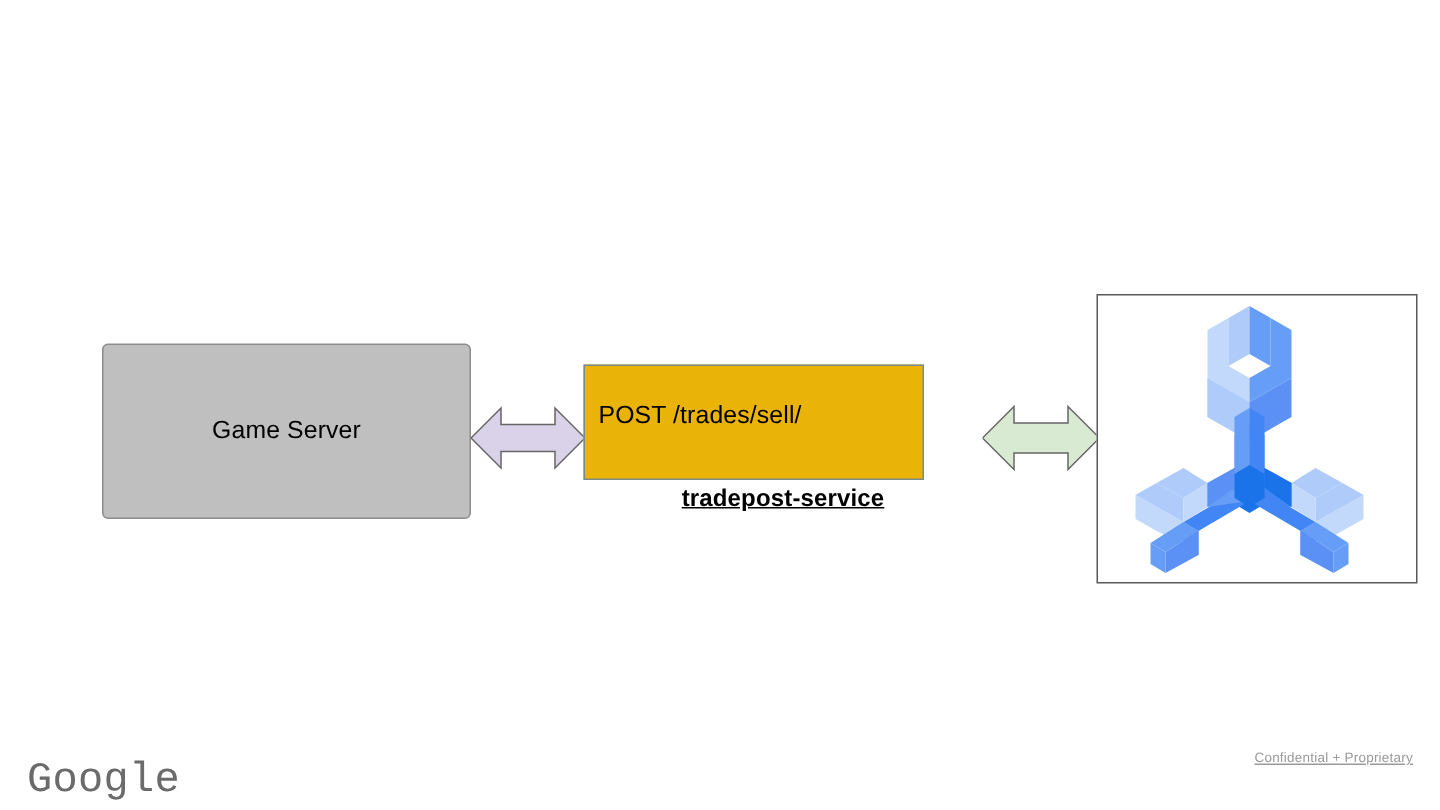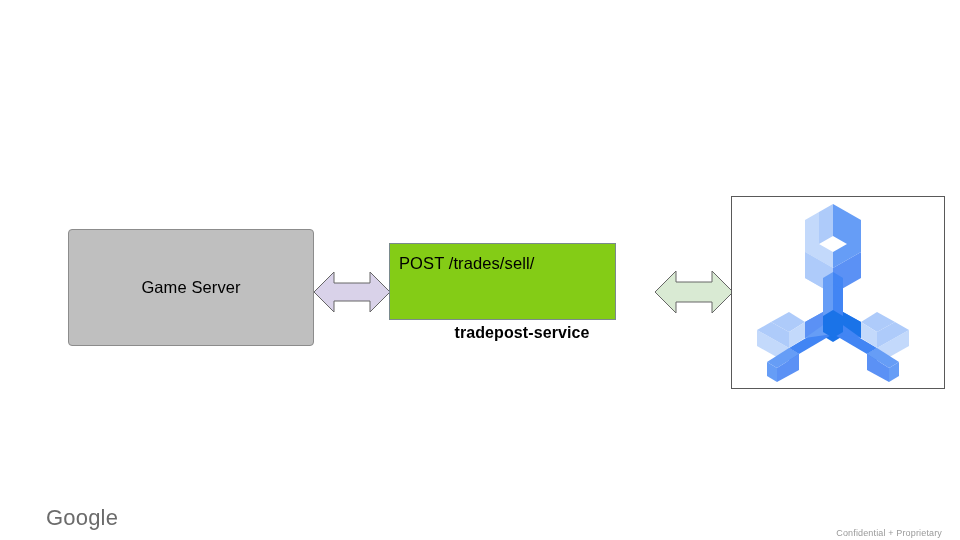--- a/index.html
+++ b/index.html
@@ -48,42 +48,43 @@
     letter-spacing: 0.1px;
   }
 
   
   .service-box {
     position: absolute;
     left: 389px;
     top: 243px;
     width: 227px;
     height: 77px;
-    background: #84cc16;
+    background: #eab308;
     border: 1px solid #7a8a8c;
     box-sizing: border-box;
-    padding: 8px 0 0 9px;
+    padding: 22px 0 0 9px;
   }
   .endpoint-line {
     font-size: 16.5px;
     color: #000000;
     line-height: 23.5px;
     white-space: pre;
     letter-spacing: 0.1px;
   }
   .service-caption {
     position: absolute;
     left: 389px;
     top: 324px;
     width: 266px;
     text-align: center;
     font-size: 16px;
     font-weight: bold;
     color: #000000;
     letter-spacing: 0.1px;
+    text-decoration: underline;
   }
 
   
   .arrow {
     position: absolute;
   }
   .arrow-left-conn  { left: 314px; top: 266px; }
   .arrow-right-conn { left: 655px; top: 263px; }
 
   
@@ -103,33 +104,33 @@
     left: 50%;
     top: 50%;
     transform: translate(-50%, -50%);
   }
 
   
   .footer-logo {
     position: absolute;
     left: 18px;
     top: 505px;
-    font-size: 22px;
+    font-size: 28px;
     color: #6b6b6b;
     letter-spacing: 0.2px;
-    font-family: Liberation Sans, sans-serif;
-    margin-left: 28px;
+    font-family: Liberation Mono, monospace;
   }
   .footer-note {
     position: absolute;
     right: 18px;
-    top: 528px;
+    top: 500px;
     font-size: 9px;
     color: #9a9a9a;
     letter-spacing: 0.15px;
+    text-decoration: underline;
   }
 </style>
 </head>
 <body>
 
 <div class="slide">
 
   <div class="game-server-box">
     <div class="game-server-label">Game Server</div>
   </div>

